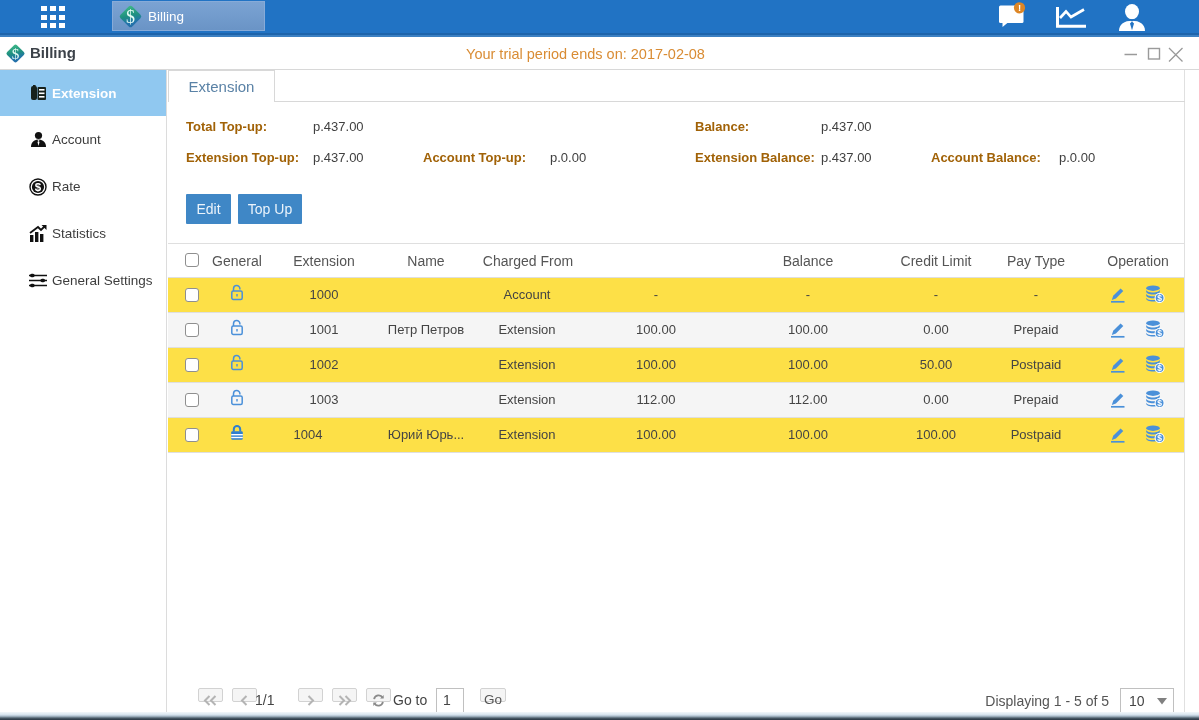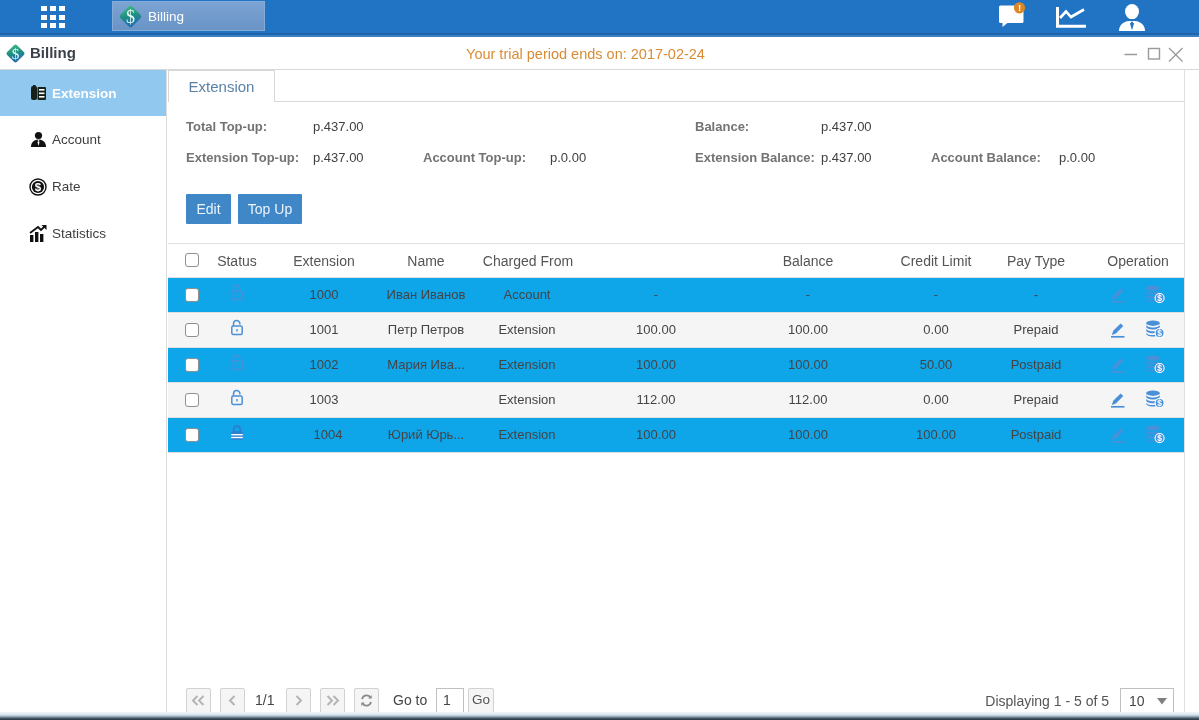--- a/index.html
+++ b/index.html
@@ -39,45 +39,45 @@
 
 
 #content { position:absolute; left:168px; top:70px; width:1017px; height:643px;
   background:#fff; border-right:1px solid #e0e0e0; }
 #tab { position:absolute; left:0; top:0; width:107px; height:32px;
   border:1px solid #d8d8d8; border-bottom:none; background:#fff;
   font-size:15px; color:#5a82a6; text-align:center; line-height:31px; }
 #tabline { position:absolute; left:107px; top:31px; width:910px; height:1px;
   background:#d8d8d8; }
 
-.lbl { position:absolute; font-size:13px; font-weight:bold; color:#737373; }
+.lbl { position:absolute; font-size:13px; font-weight:bold; color:#a16207; }
 .val { position:absolute; font-size:13px; color:#404040; }
 
 .btn { position:absolute; top:124px; height:30px; background:#3f87c6;
   color:#eaf3fb; font-size:14px; border-radius:1px; text-align:center;
   line-height:30px; }
 
 
 #tbl { position:absolute; left:0; top:173px; width:1016px; }
 .trow { position:absolute; left:0; width:1016px; border-bottom:1px solid #dfdfdf; }
 #thead { top:0; height:35px; border-top:1px solid #dfdfdf; }
 .hcell { position:absolute; top:0; height:34px; line-height:35px; font-size:14px;
   color:#555; text-align:center; }
 .cell { position:absolute; top:0; height:34px; line-height:34px; font-size:13px;
   color:#444; text-align:center; }
-.r0 { background:#0ea5e9; }
+.r0 { background:#fde047; }
 .r1 { background:#f5f5f5; }
 .cb { position:absolute; left:17px; width:14px; height:14px; border:1.2px solid #8f8f8f;
   border-radius:3px; background:#fff; }
 
 
 #pager { position:absolute; left:0; top:618px; width:1016px; height:26px; }
-.pbtn { position:absolute; top:0; width:25px; height:31px; background:#f5f5f5;
+.pbtn { position:absolute; top:0; width:25px; height:14px; background:#f5f5f5;
   border:1px solid #d2d2d2; border-radius:2px; color:#a8a8a8; text-align:center;
-  line-height:22px; font-size:17px; }
+  line-height:22px; font-size:17px;margin-left:12px; }
 #pager .ptext { position:absolute; font-size:14px; color:#444; top:4px; }
 #goinput { position:absolute; left:268px; top:0; width:28px; height:25px;
   border:1px solid #c0c0c0; font-size:14px; color:#444; padding-left:6px; line-height:23px; background:#fff; }
 #gobtn { left:300px; width:26px; color:#555; font-size:13.5px; }
 #disp { position:absolute; right:75px; top:5px; font-size:14px; color:#555; }
 #psize { position:absolute; right:10px; top:0; width:54px; height:25px;
   border:1px solid #c0c0c0; background:#fff; font-size:14px; color:#444; }
 
 #bottomstrip { position:absolute; left:0; top:712px; width:1199px; height:8px;
   background:linear-gradient(180deg,#f2f7fa 0%,#dbe7f0 30%,#b2c3d1 50%,#5d6f7c 72%,#313f4c 88%,#313f4c 100%); }
@@ -142,21 +142,21 @@
       <stop offset="0" stop-color="#3bb487"></stop>
           <stop offset="0.45" stop-color="#1f9080"></stop>
           <stop offset="0.8" stop-color="#2374ab"></stop>
           <stop offset="1" stop-color="#2470a9"></stop>
     </linearGradient>
       </defs>
     <rect x="4.2" y="4.2" width="16.6" height="16.6" rx="2.5" fill="url(#dg2)" transform="rotate(45 12.5 12.5)"></rect>
     <text x="12.6" y="19" font-size="18" fill="#e4fcf4" text-anchor="middle" font-family="Liberation Serif, serif">$</text>
   </svg>
   <div class="name">Billing</div>
-  <div id="trial">Your trial period ends on: 2017-02-24</div>
+  <div id="trial">Your trial period ends on: 2017-02-08</div>
   <div id="winctrl">
     <svg width="75" height="34" viewBox="0 0 75 34">
       <line x1="12.5" y1="18.5" x2="25" y2="18.5" stroke="#9a9a9a" stroke-width="1.5"></line>
       <rect x="36.5" y="12.5" width="11" height="10.5" fill="none" stroke="#9a9a9a" stroke-width="1.4"></rect>
       <path d="M57 12 l13.5 13.5 M70.5 12 l-13.5 13.5" stroke="#999" stroke-width="1.3"></path>
     </svg>
   </div>
 </div>
 
 <div id="sidebar">
@@ -198,20 +198,31 @@
     <svg width="18" height="17" viewBox="0 0 18 17">
       <rect x="1" y="10" width="3.4" height="7" fill="#111"></rect>
       <rect x="6" y="7" width="3.4" height="10" fill="#111"></rect>
       <rect x="11" y="9" width="3.4" height="8" fill="#111"></rect>
       <path d="M1 8 l8 -6 l3 3 l4 -4" stroke="#111" stroke-width="1.8" fill="none"></path>
       <path d="M12.5 0 h5 v5 z" fill="#111"></path>
     </svg>
       </span>
       <span class="tx">Statistics</span>
     </div>
+  <div class="sitem">
+      <span class="ic">
+    <svg width="19" height="15" viewBox="0 0 19 15">
+      <path d="M0 2.2 h19 M0 7.5 h19 M0 12.8 h19" stroke="#111" stroke-width="1.8"></path>
+      <rect x="1" y="0.4" width="5" height="3.6" rx="1.8" fill="#111"></rect>
+      <rect x="12" y="5.7" width="5" height="3.6" rx="1.8" fill="#111"></rect>
+      <rect x="1" y="11" width="5" height="3.6" rx="1.8" fill="#111"></rect>
+    </svg>
+      </span>
+      <span class="tx">General Settings</span>
+    </div>
 </div>
 
 <div id="content">
   <div id="tab">Extension</div>
   <div id="tabline"></div>
 
   <div class="lbl" style="left:18px; top:49px">Total Top-up:</div>
   <div class="val" style="left:145px; top:49px">p.437.00</div>
   <div class="lbl" style="left:527px; top:49px">Balance:</div>
   <div class="val" style="left:653px; top:49px">p.437.00</div>
@@ -224,38 +235,37 @@
   <div class="val" style="left:653px; top:80px">p.437.00</div>
   <div class="lbl" style="left:763px; top:80px">Account Balance:</div>
   <div class="val" style="left:891px; top:80px">p.0.00</div>
 
   <div class="btn" style="left:18px; width:45px">Edit</div>
   <div class="btn" style="left:70px; width:64px">Top Up</div>
 
   <div id="tbl">
     <div class="trow" id="thead">
       <span class="cb" style="top:9px"></span>
-      <div class="hcell" style="left:39px; width:60px">Status</div>
+      <div class="hcell" style="left:39px; width:60px">General</div>
       <div class="hcell" style="left:116px; width:80px">Extension</div>
       <div class="hcell" style="left:218px; width:80px">Name</div>
       <div class="hcell" style="left:310px; width:100px">Charged From</div>
       <div class="hcell" style="left:590px; width:100px">Balance</div>
       <div class="hcell" style="left:718px; width:100px">Credit Limit</div>
       <div class="hcell" style="left:828px; width:80px">Pay Type</div>
       <div class="hcell" style="left:920px; width:100px">Operation</div>
     </div>
   <div class="trow r0" style="top:35px; height:35px">
         <span class="cb" style="top:10px"></span>
         <div class="cell" style="left:39px;width:60px;padding-top:2px"><svg width="16" height="17" viewBox="0 0 16 17">
             <path d="M4.5 7 v-2.2 a3.2 3.2 0 0 1 6.4 0 v0.8" fill="none" stroke="#4a90d9" stroke-width="1.5"></path>
             <rect x="2.8" y="7" width="10.4" height="8.5" rx="1.5" fill="none" stroke="#4a90d9" stroke-width="1.5"></rect>
             <line x1="8" y1="10" x2="8" y2="12.5" stroke="#4a90d9" stroke-width="1.4"></line>
           </svg></div>
         <div class="cell" style="left:116px;width:80px">1000</div>
-        <div class="cell" style="left:203px;width:110px">Иван Иванов</div>
         <div class="cell" style="left:309px;width:100px">Account</div>
         <div class="cell" style="left:428px;width:120px">-</div>
         <div class="cell" style="left:590px;width:100px">-</div>
         <div class="cell" style="left:718px;width:100px">-</div>
         <div class="cell" style="left:828px;width:80px">-</div>
         <div class="cell" style="left:935px;width:30px;padding-top:4px"><svg width="19" height="18" viewBox="0 0 19 18">
             <path d="M4.2 10.8 L11.6 3.4 L14.3 6.1 L6.9 13.5 L2.8 14.9 z" fill="#4a90d9"></path>
             <line x1="2" y1="16.8" x2="15.5" y2="16.8" stroke="#4a90d9" stroke-width="1.7"></line>
           </svg></div>
         <div class="cell" style="left:972px;width:30px;padding-top:4px"><svg width="20" height="18" viewBox="0 0 20 18">
@@ -299,21 +309,20 @@
           </svg></div>
       </div>
       <div class="trow r0" style="top:105px; height:35px">
         <span class="cb" style="top:10px"></span>
         <div class="cell" style="left:39px;width:60px;padding-top:2px"><svg width="16" height="17" viewBox="0 0 16 17">
             <path d="M4.5 7 v-2.2 a3.2 3.2 0 0 1 6.4 0 v0.8" fill="none" stroke="#4a90d9" stroke-width="1.5"></path>
             <rect x="2.8" y="7" width="10.4" height="8.5" rx="1.5" fill="none" stroke="#4a90d9" stroke-width="1.5"></rect>
             <line x1="8" y1="10" x2="8" y2="12.5" stroke="#4a90d9" stroke-width="1.4"></line>
           </svg></div>
         <div class="cell" style="left:116px;width:80px">1002</div>
-        <div class="cell" style="left:203px;width:110px">Мария Ива...</div>
         <div class="cell" style="left:309px;width:100px">Extension</div>
         <div class="cell" style="left:428px;width:120px">100.00</div>
         <div class="cell" style="left:590px;width:100px">100.00</div>
         <div class="cell" style="left:718px;width:100px">50.00</div>
         <div class="cell" style="left:828px;width:80px">Postpaid</div>
         <div class="cell" style="left:935px;width:30px;padding-top:4px"><svg width="19" height="18" viewBox="0 0 19 18">
             <path d="M4.2 10.8 L11.6 3.4 L14.3 6.1 L6.9 13.5 L2.8 14.9 z" fill="#4a90d9"></path>
             <line x1="2" y1="16.8" x2="15.5" y2="16.8" stroke="#4a90d9" stroke-width="1.7"></line>
           </svg></div>
         <div class="cell" style="left:972px;width:30px;padding-top:4px"><svg width="20" height="18" viewBox="0 0 20 18">
@@ -356,21 +365,21 @@
           </svg></div>
       </div>
       <div class="trow r0" style="top:175px; height:35px">
         <span class="cb" style="top:10px"></span>
         <div class="cell" style="left:39px;width:60px;padding-top:2px"><svg width="16" height="17" viewBox="0 0 16 17">
             <path d="M4.8 7.5 v-2.3 a3.2 3.2 0 0 1 6.4 0 v2.3" fill="none" stroke="#2e7fd0" stroke-width="2"></path>
             <rect x="2.2" y="7.2" width="11.6" height="8.6" rx="1.2" fill="#2e7fd0"></rect>
             <rect x="2.2" y="10" width="11.6" height="1.4" fill="#fff"></rect>
             <rect x="2.2" y="12.8" width="11.6" height="1.4" fill="#fff"></rect>
           </svg></div>
-        <div class="cell" style="left:120px;width:80px">1004</div>
+        <div class="cell" style="left:100px;width:80px">1004</div>
         <div class="cell" style="left:203px;width:110px">Юрий Юрь...</div>
         <div class="cell" style="left:309px;width:100px">Extension</div>
         <div class="cell" style="left:428px;width:120px">100.00</div>
         <div class="cell" style="left:590px;width:100px">100.00</div>
         <div class="cell" style="left:718px;width:100px">100.00</div>
         <div class="cell" style="left:828px;width:80px">Postpaid</div>
         <div class="cell" style="left:935px;width:30px;padding-top:4px"><svg width="19" height="18" viewBox="0 0 19 18">
             <path d="M4.2 10.8 L11.6 3.4 L14.3 6.1 L6.9 13.5 L2.8 14.9 z" fill="#4a90d9"></path>
             <line x1="2" y1="16.8" x2="15.5" y2="16.8" stroke="#4a90d9" stroke-width="1.7"></line>
           </svg></div>

